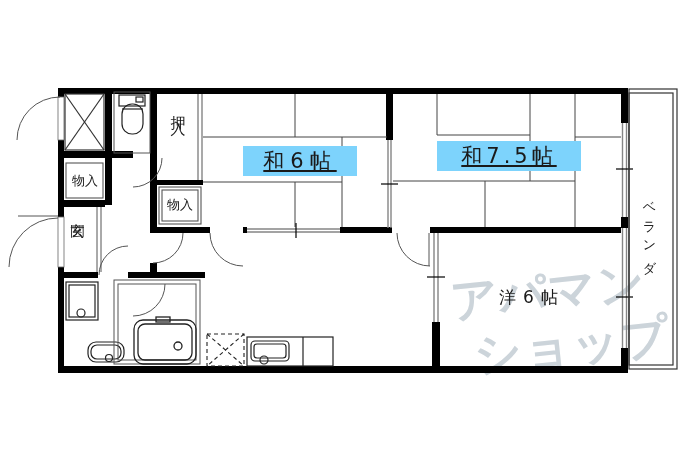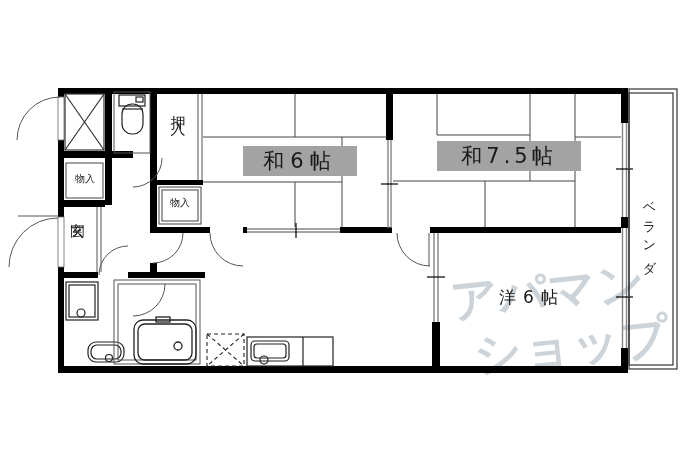--- a/index.html
+++ b/index.html
@@ -1,22 +1,22 @@
 <!DOCTYPE html>
 <html><head>
 <meta charset="utf-8">
 <style>
   html,body{margin:0;padding:0;background:#fff;}
   #stage{position:relative;width:690px;height:460px;background:#ffffff;overflow:hidden;
          font-family:"DejaVu Sans","Liberation Sans",sans-serif;color:#111;}
   #plan-svg{position:absolute;left:0;top:0;z-index:2;}
   .lbl{position:absolute;z-index:3;white-space:nowrap;color:#1a1a1a;}
   .room-lbl{font-size:21px;font-weight:400;}
-  .masked{background:#a3a3a3;padding:1px 4px;}
-  .small-lbl{font-size:10px;}
+  .masked{background:#7dd3fc;padding:1px 4px;text-decoration:underline;}
+  .small-lbl{font-size:13px;}
   .vert{writing-mode:vertical-rl;text-orientation:upright;}
   #watermark{position:absolute;left:448px;top:278px;z-index:1;
              transform:rotate(-6deg);transform-origin:left top;
              font-weight:bold;color:#ccd4da;line-height:1.0;}
   #watermark .wm-line1{font-size:47px;letter-spacing:1px;}
   #watermark .wm-line2{font-size:47px;letter-spacing:1px;margin-left:18px;margin-top:9px;}
 </style>
 </head>
 <body>
 

